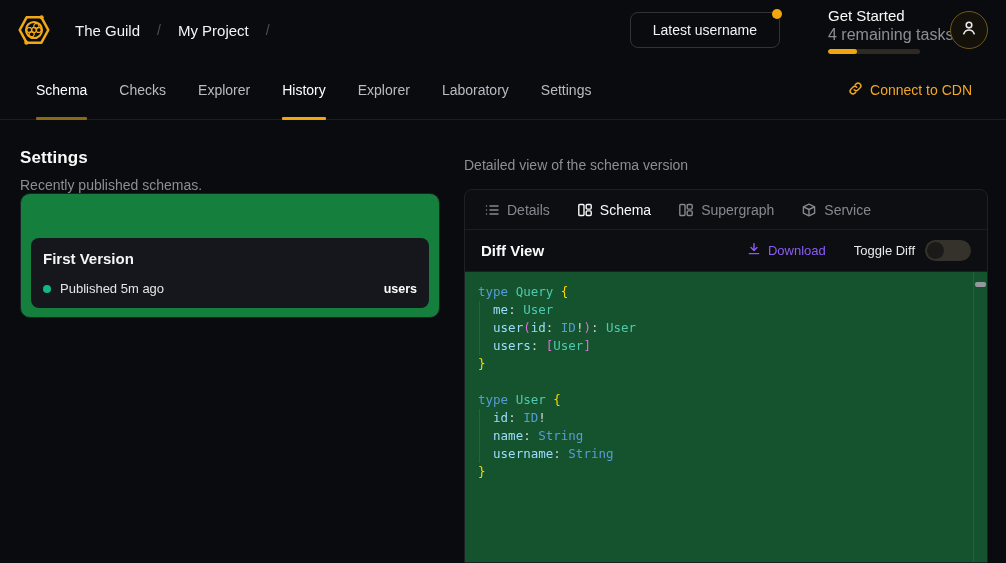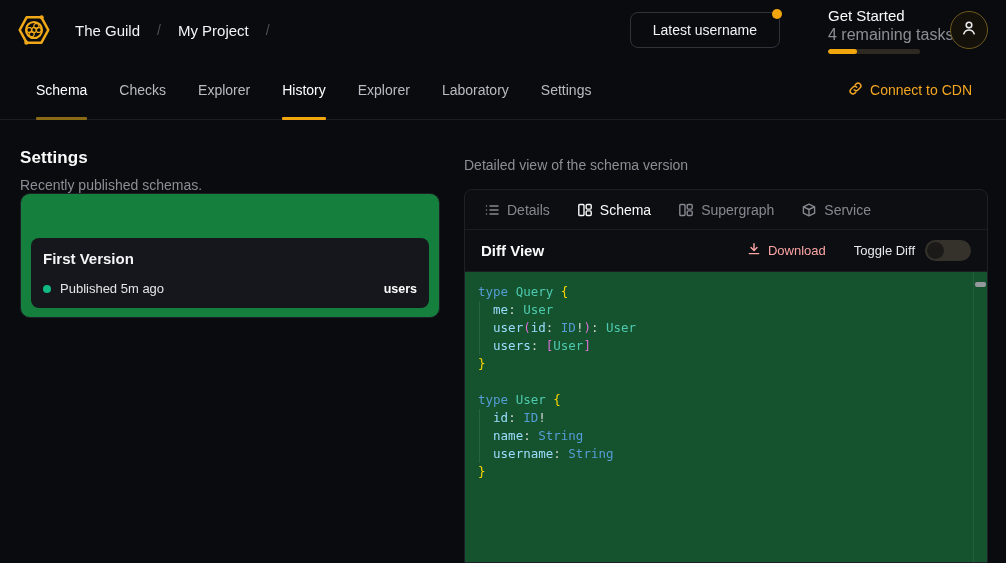--- a/index.html
+++ b/index.html
@@ -57,21 +57,21 @@
 
   .panel { margin-top:16px; flex:1; background:#0c0e12; border:1px solid #1d2025; border-radius:8px 8px 0 0;
     display:flex; flex-direction:column; overflow:hidden; }
   .panel-tabs { height:40px; flex:none; display:flex; align-items:center; gap:27px; padding:0 19px;
     border-bottom:1px solid #1a1d22; }
   .ptab { display:flex; align-items:center; gap:7px; font-size:14px; color:#85888f; cursor:pointer; }
   .ptab.active { color:#fafafa; }
   .diff-row { height:42px; flex:none; display:flex; align-items:center; padding:0 16px; border-bottom:1px solid #1a1d22; }
   .diff-title { font-size:15px; font-weight:bold; color:#fafafa; }
   .diff-actions { margin-left:auto; display:flex; align-items:center; }
-  .download-btn { display:flex; align-items:center; gap:7px; font-size:13px; color:#fca5a5; background:none; border:none;
+  .download-btn { display:flex; align-items:center; gap:7px; font-size:13px; color:#8b5cf6; background:none; border:none;
     font-family:inherit; cursor:pointer; }
   .toggle-label { margin-left:28px; font-size:13px; color:#e8e9ea; }
   .switch { position:relative; margin-left:10px; width:46px; height:21px; border-radius:11px; background:#35322b; cursor:pointer; }
   .switch .knob { position:absolute; top:2px; left:2px; width:17px; height:17px; border-radius:50%; background:#1b1a18; }
 
   .code-area { position:relative; flex:1; background:#14532d; overflow:hidden; }
   .code { padding:11px 24px 0 13px; font-family:"DejaVu Sans Mono", monospace; font-size:12.5px; line-height:18px; white-space:pre; }
   .code-line { height:18px; }
   .indent-guide { position:absolute; width:1px; background:rgba(255,255,255,0.09); left:14px; }
   .sbar-track { position:absolute; top:0; bottom:0; right:13px; width:1px; background:rgba(255,255,255,0.07); }

